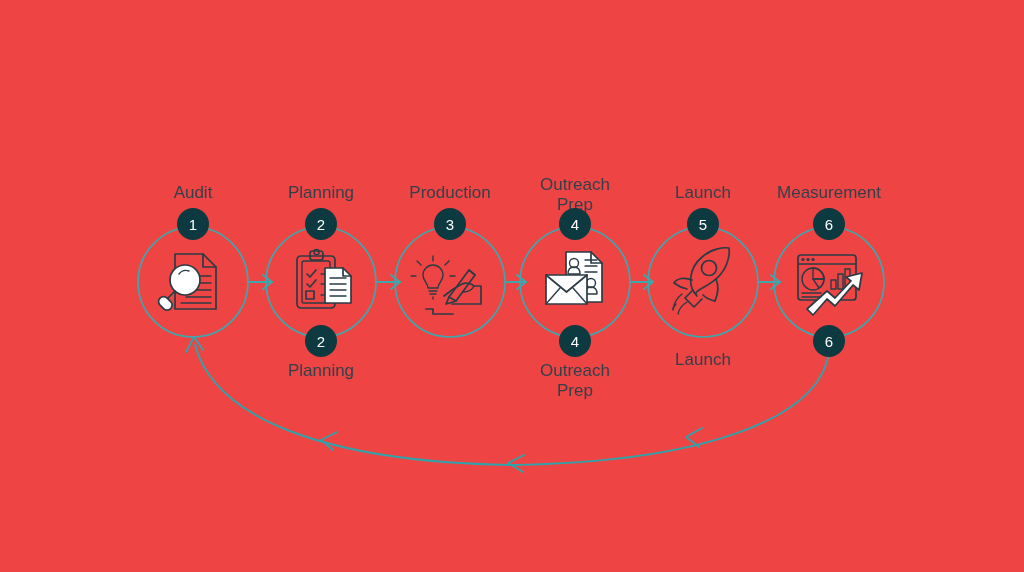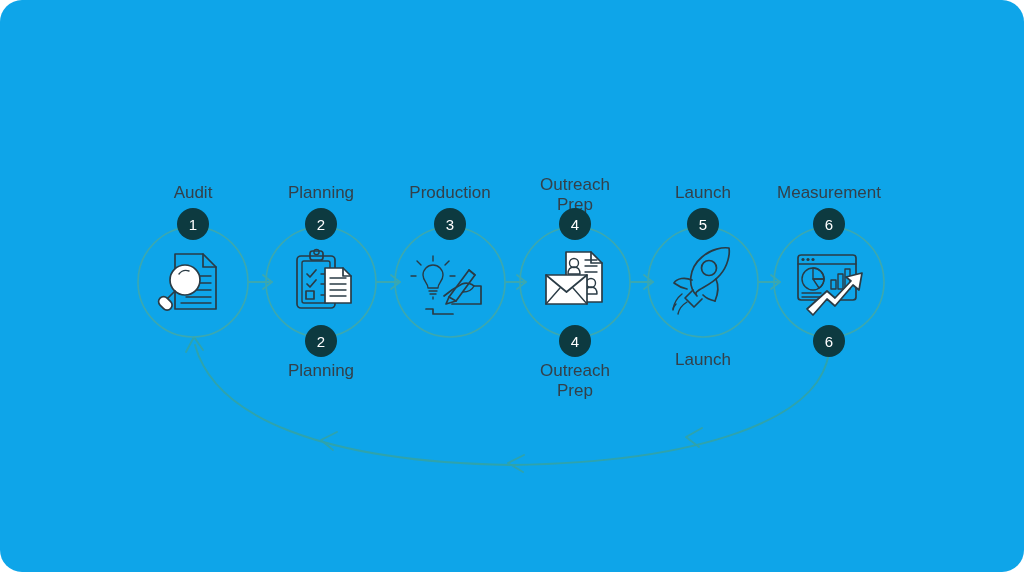--- a/index.html
+++ b/index.html
@@ -10,22 +10,21 @@
   body {
     width: 1024px;
     height: 572px;
     overflow: hidden;
     font-family: "Liberation Sans", sans-serif;
   }
   #diagram-root {
     position: relative;
     width: 1024px;
     height: 572px;
-    background: #0ea5e9;
-    border-radius: 22px;
+    background: #ef4444;
   }
   #flow-svg {
     position: absolute;
     left: 0;
     top: 0;
     width: 1024px;
     height: 572px;
     display: block;
   }
   .step-label {

